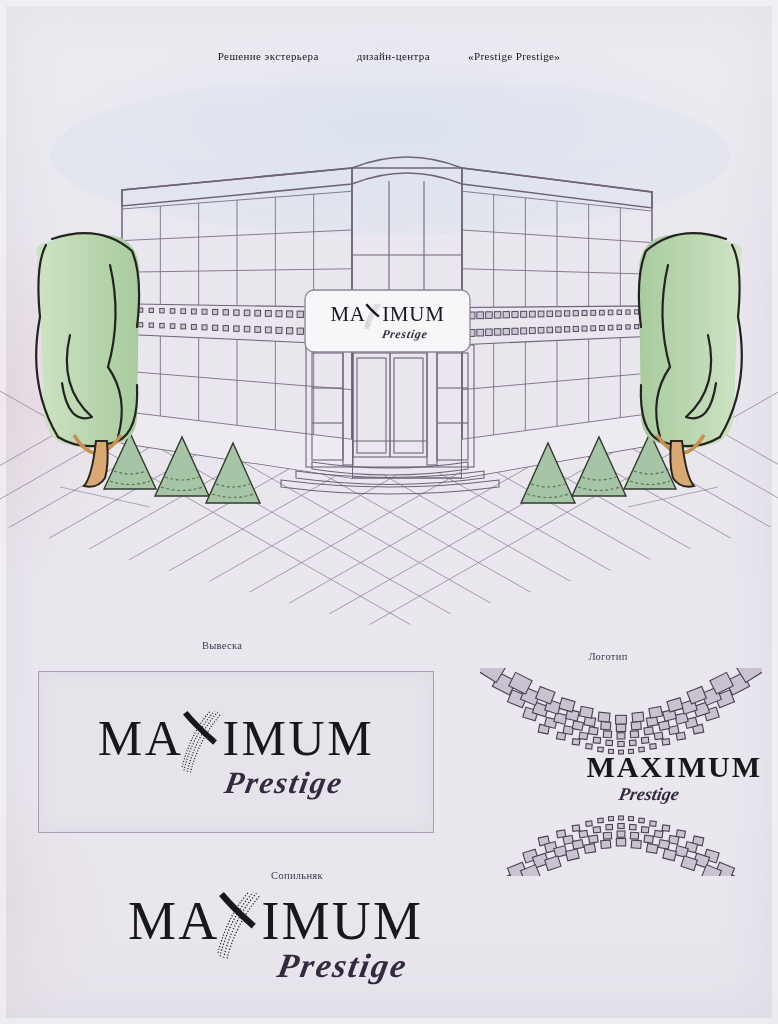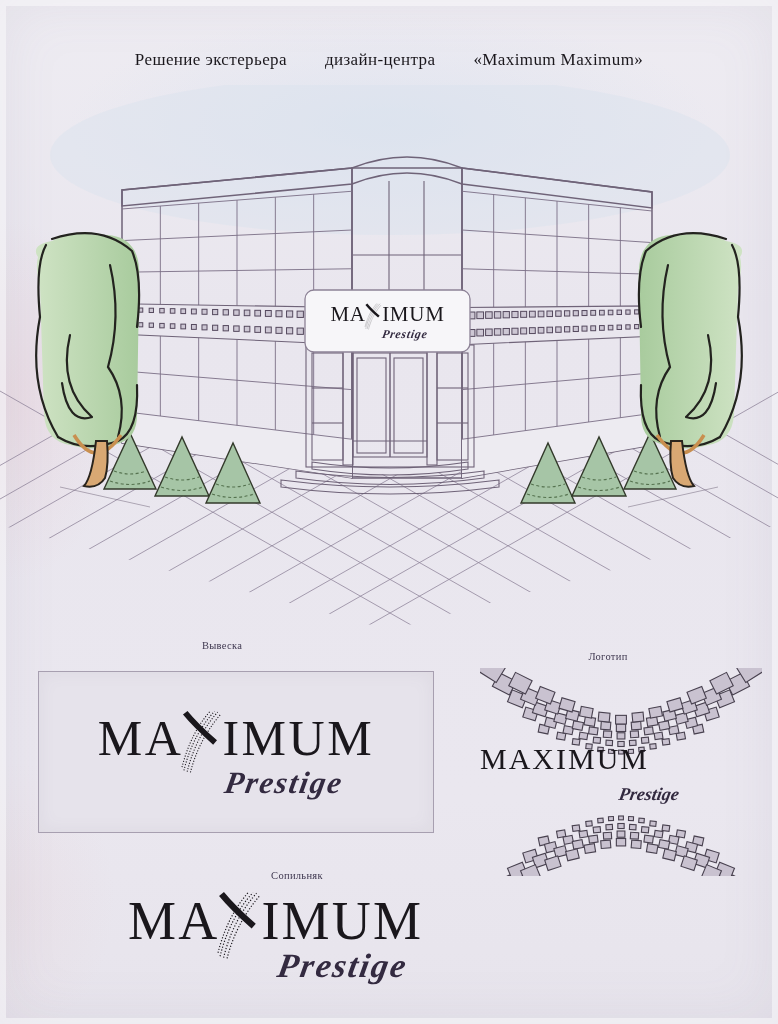--- a/index.html
+++ b/index.html
@@ -9,21 +9,21 @@
     background:
       radial-gradient(ellipse 170px 260px at 6px 400px, rgba(228,188,198,0.28), transparent 70%),
       radial-gradient(ellipse 150px 200px at 10px 900px, rgba(228,196,200,0.18), transparent 70%),
       radial-gradient(ellipse 430px 150px at 390px 125px, rgba(203,219,238,0.38), transparent 75%),
       linear-gradient(180deg,#eeecf2,#e9e6ee 30%,#eae7ef 78%,#e7e4ec);
     box-shadow:inset 0 0 0 6px rgba(250,250,252,0.55), inset 0 0 60px rgba(120,110,140,0.10);}
   .abs{position:absolute;}
 
   
   .title{left:0;top:50px;width:778px;display:flex;justify-content:center;gap:38px;
-    font-size:17px;color:var(--ink,#1a171c);letter-spacing:.4px;}
+    font-size:11px;color:var(--ink,#1a171c);letter-spacing:.4px;}
 
   
   svg.drawing{left:0;top:85px;}
   .sk{stroke:var(--sketch-line,#6f6378);fill:none;stroke-width:1.1;}
   .sk2{stroke:var(--sketch-line,#6f6378);fill:none;stroke-width:1.5;}
   #plaza-lines line{stroke:#8d8298;stroke-width:.9;opacity:.85;}
   .grid line{stroke:#7b6f86;stroke-width:1;opacity:.9;}
   .band-sq{fill:#cdc7d4;stroke:#55495e;stroke-width:1;}
   .bush{fill:#a6c5a6;stroke:#333a2b;stroke-width:1.4;}
   .bush-tx{fill:none;stroke:#55724f;stroke-width:1.1;stroke-dasharray:3 2.5;}
@@ -45,21 +45,21 @@
   .small-label{font-size:10.5px;color:#3f3850;text-align:center;letter-spacing:.3px;}
 
   .signboard{left:38px;top:671px;width:394px;height:160px;background:#e6e3eb;
     border:1px solid #a79fb0;display:flex;flex-direction:column;align-items:center;
     justify-content:center;box-shadow:inset 0 0 18px rgba(110,100,130,.08);}
   .signboard .wm-row{font-size:50px;letter-spacing:.05em;}
   .signboard .wm-tag{font-size:31px;margin:-8px 0 0 96px;}
 
   .logo-block{left:480px;top:668px;width:282px;height:208px;}
   .logo-sq{fill:#c9c2d0;stroke:#48414f;stroke-width:1.1;}
-  .logo-word{position:absolute;left:0;top:76px;width:100%;text-align:left;font-weight:normal;
+  .logo-word{position:absolute;left:0;top:84px;width:100%;text-align:right;font-weight:bold;
     font-size:30px;letter-spacing:2px;color:var(--ink,#1a171c);line-height:1;}
   .logo-tag{position:absolute;left:0;top:116px;width:100%;text-align:center;padding-left:56px;
     box-sizing:border-box;font-size:18px;font-style:italic;font-weight:bold;
     color:var(--script-ink,#332a40);transform:skewX(-10deg);}
 
   .name-block{left:128px;top:884px;width:384px;display:flex;flex-direction:column;}
   .name-block .wm-row{font-size:54px;letter-spacing:.04em;}
   .name-block .wm-tag{font-size:34px;margin:-12px 0 0 150px;}
 
   .credits{left:556px;top:940px;width:190px;font-size:9px;font-weight:600;
@@ -78,21 +78,21 @@
       <path d="M0,88 C7,61 19,29 44,1" class="xd"></path>
     </g>
   </defs>
 </svg>
 
 <div class="paper">
 
   <div class="abs title">
     <span>Решение экстерьера</span>
     <span>дизайн-центра</span>
-    <span>«Maximum Maximum»</span>
+    <span>«Prestige Prestige»</span>
   </div>
 
   <svg class="abs drawing" width="778" height="545" viewBox="0 0 778 545">
     <defs>
       <linearGradient id="glassL" x1="0" y1="0" x2="1" y2="0">
         <stop offset="0" stop-color="#cfc9d8"></stop>
           <stop offset="1" stop-color="#ddd9e4"></stop>
       </linearGradient>
       <linearGradient id="glassR" x1="0" y1="0" x2="1" y2="0">
         <stop offset="0" stop-color="#e0dce6"></stop>

